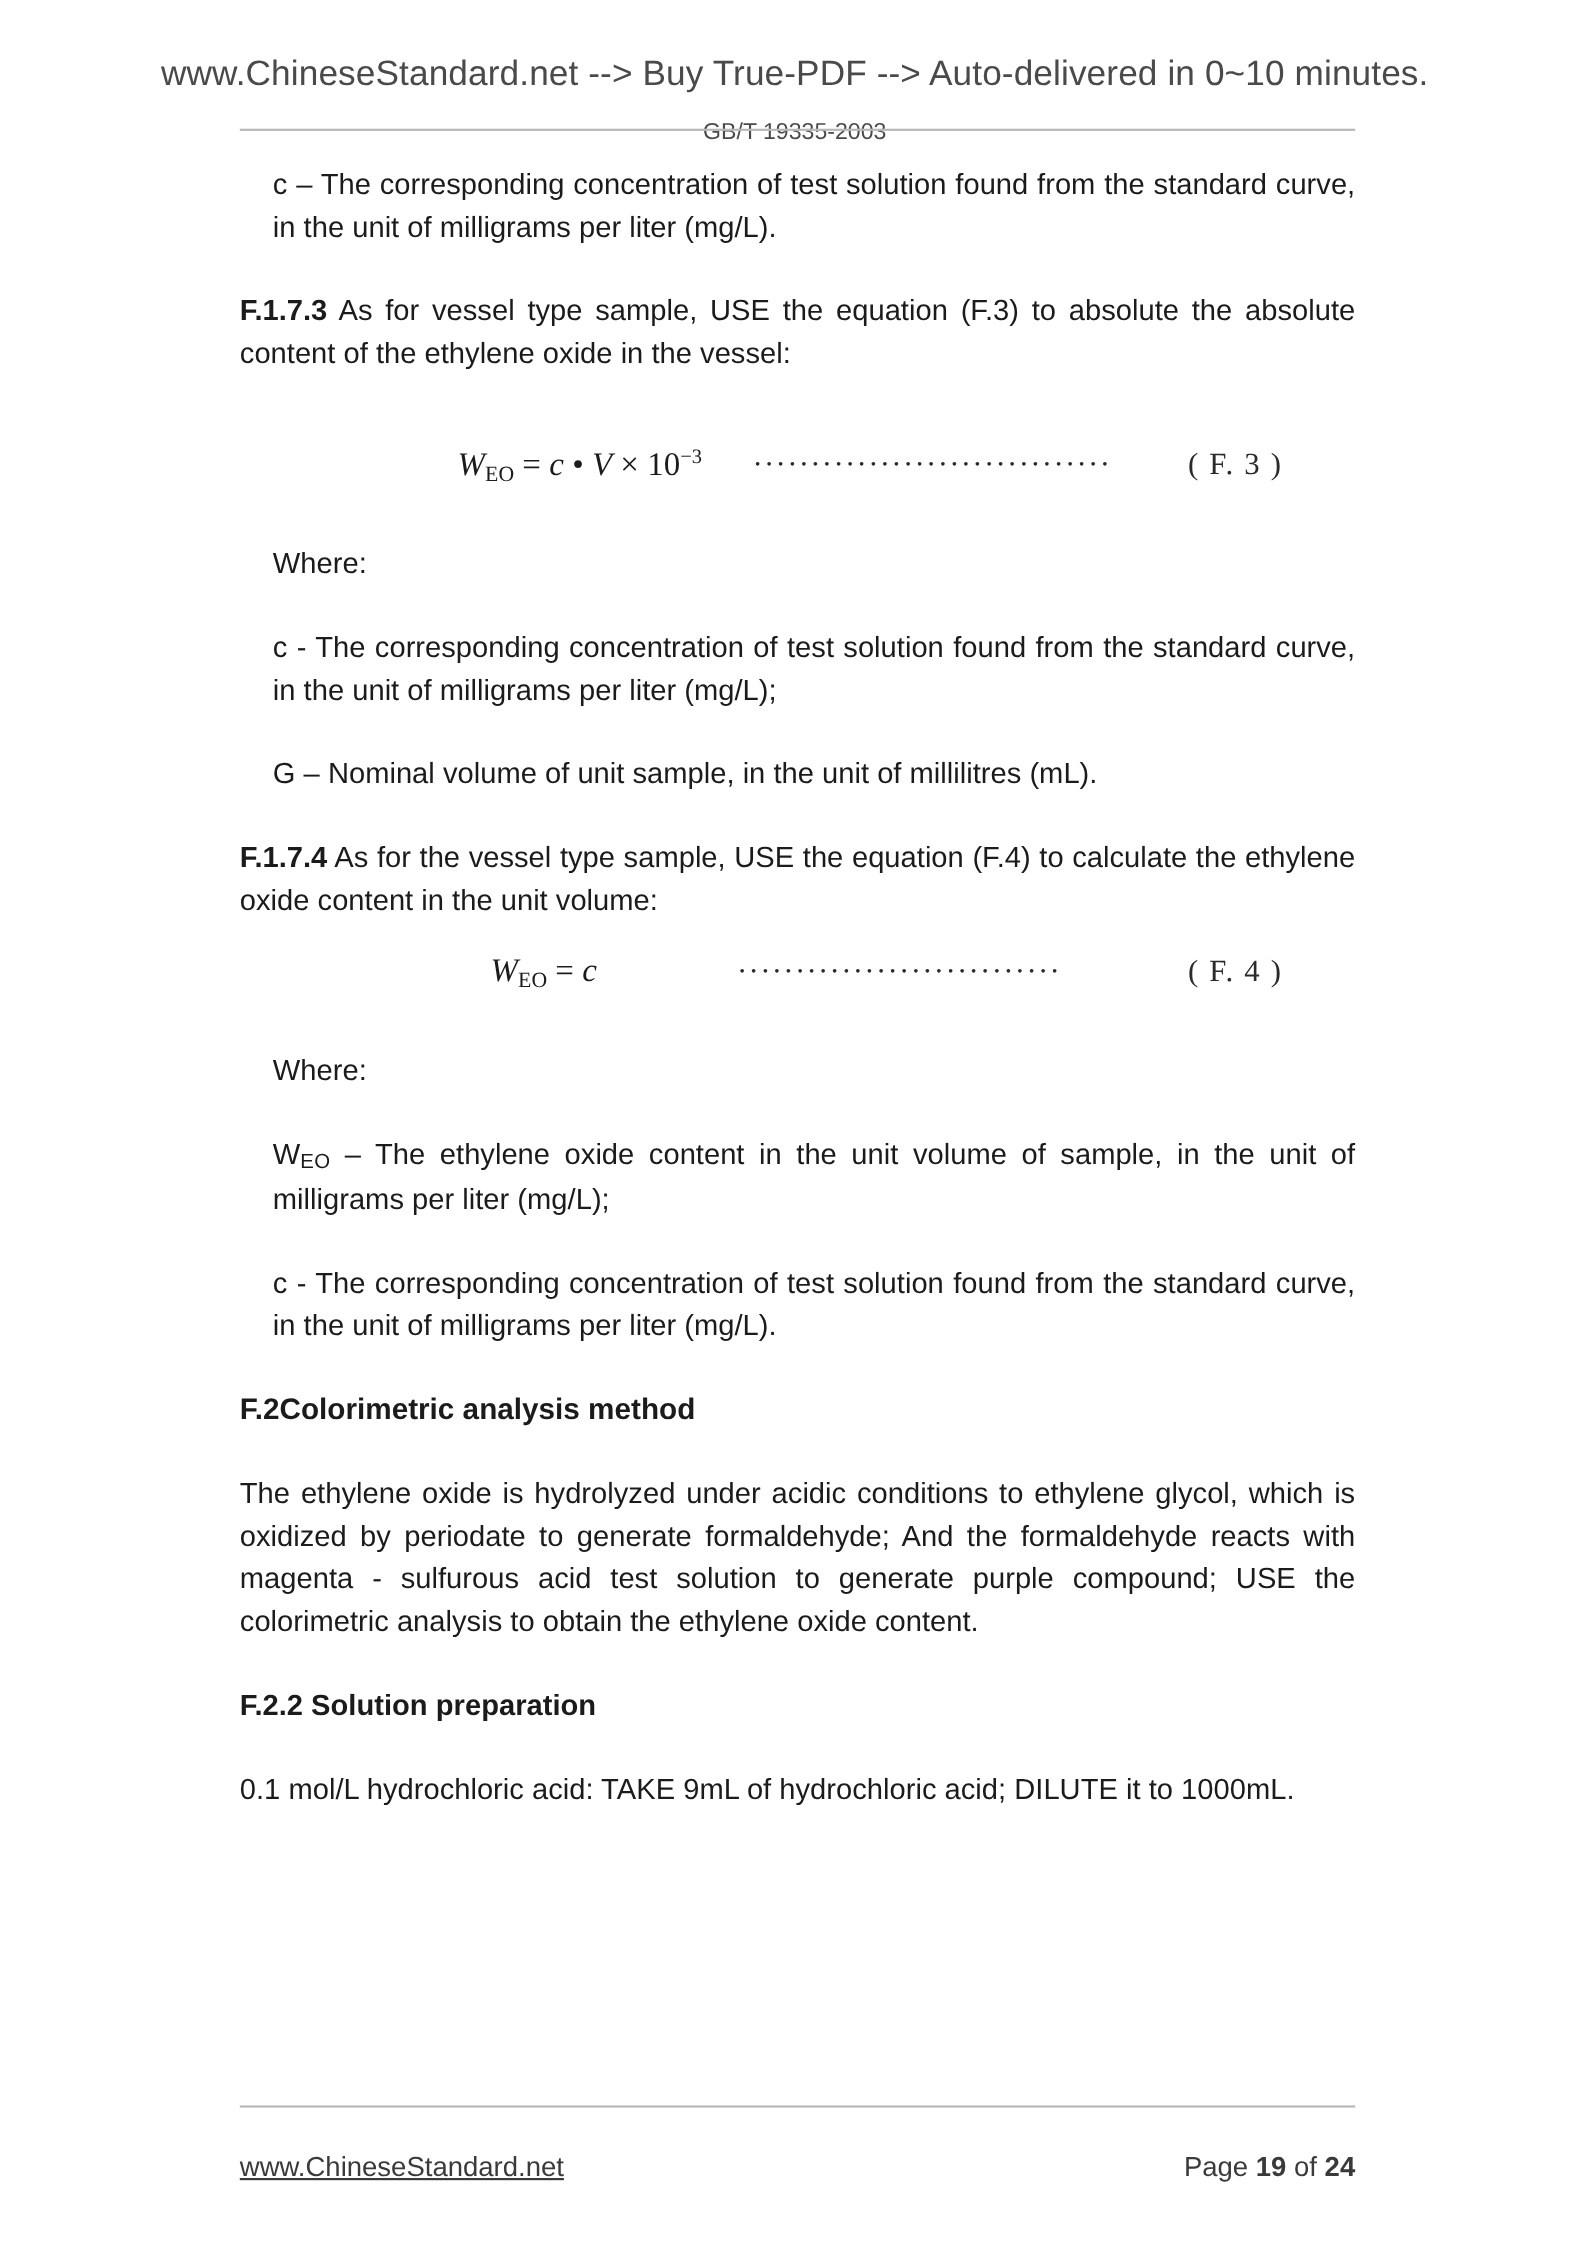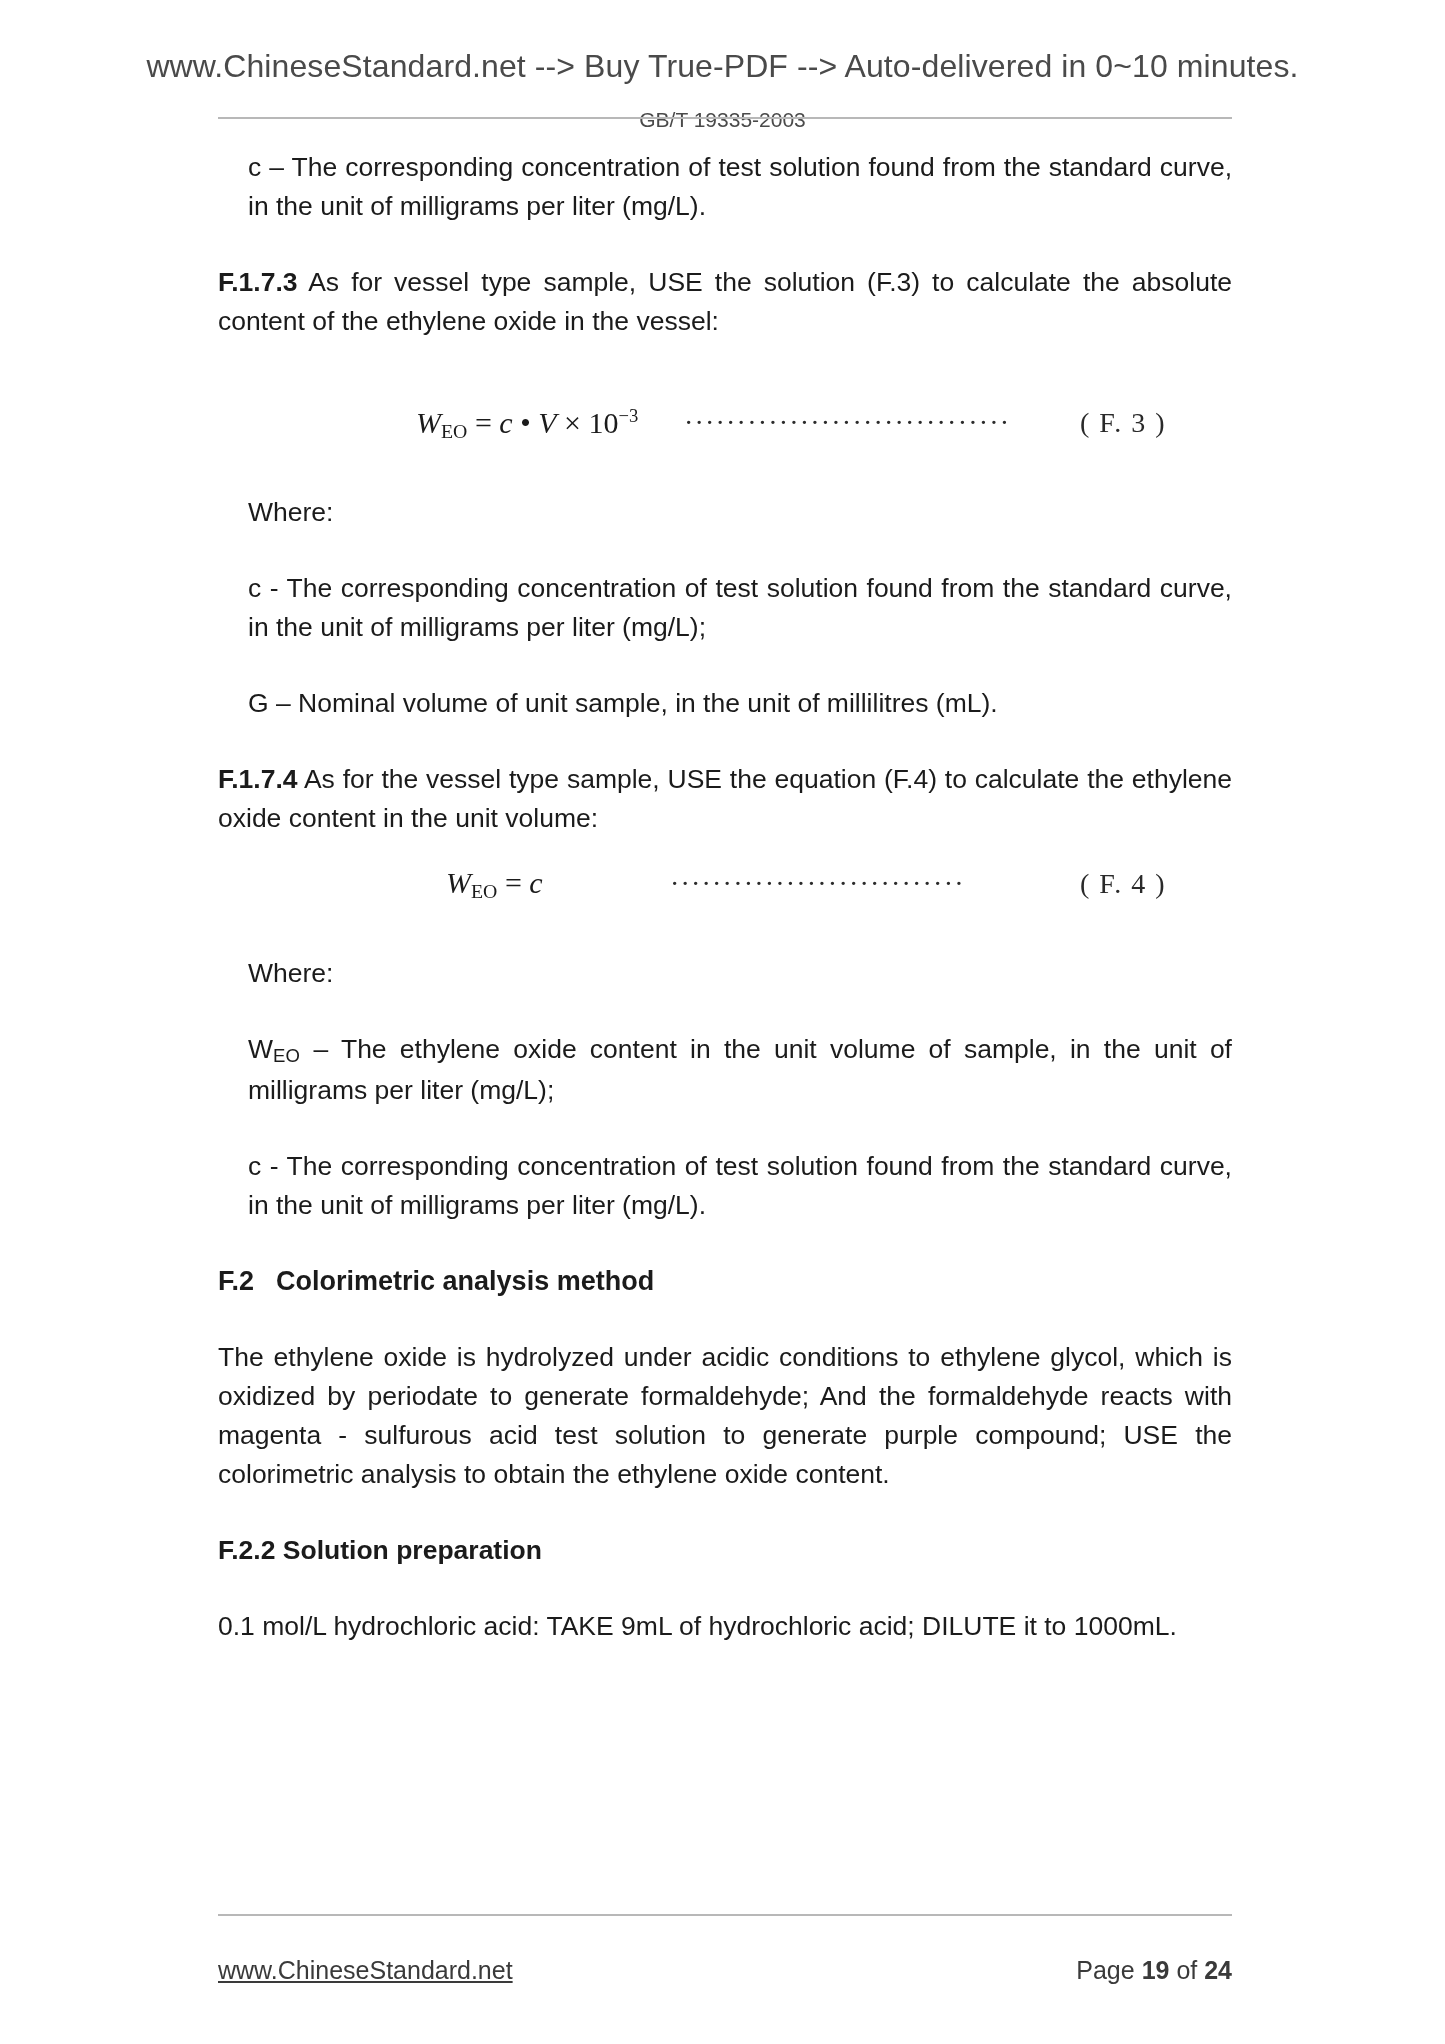--- a/index.html
+++ b/index.html
@@ -72,21 +72,21 @@
     width: 984px;
   }
   .blk { margin-top: 37px; }
   .blk-lg { margin-top: 44px; }
   .lbl { font-weight: bold; }
   .h2 {
     font-weight: bold;
     font-size: 27px;
     margin-left: 0;
   }
-  .h2 .h2-num { margin-right: 22px; }
+  .h2 .h2-num { }
   .h3 {
     font-weight: bold;
     font-size: 26.5px;
   }
   sub.eo {
     font-size: 0.70em;
     vertical-align: baseline;
     position: relative;
     top: 0.24em;
     letter-spacing: 0.2px;
@@ -163,21 +163,21 @@
   <div class="header">
     <div class="header-promo">www.ChineseStandard.net --&gt; Buy True-PDF --&gt; Auto-delivered in 0~10 minutes.</div>
     <div class="header-std">GB/T 19335-2003</div>
   </div>
   <div class="rule rule-top"></div>
 
   <div class="content">
 
     <p class="just indent">c – The corresponding concentration of test solution found from the standard curve, in the unit of milligrams per liter (mg/L).</p>
 
-    <p class="just blk"><span class="lbl">F.1.7.3</span><span> As for vessel type sample, USE the solution (F.3) to calculate the absolute content of the ethylene oxide in the vessel:</span></p>
+    <p class="just blk"><span class="lbl">F.1.7.3</span><span> As for vessel type sample, USE the equation (F.3) to absolute the absolute content of the ethylene oxide in the vessel:</span></p>
 
     <div class="equation" style="margin-top:64px;">
       <span class="eq-body" style="left:198px;"><span>W</span><span class="sub">EO</span><span class="up"> = </span><span>c</span><span class="up"> • </span><span>V</span><span class="up"> × </span><span class="up">10</span><span class="sup">−3</span></span>
       <span class="eq-tail" style="left:466px;">·······························</span>
       <span class="eq-tail eq-num" style="left:862px;text-align:center;">( F. 3 )</span>
     </div>
 
     <p class="blk-lg indent">Where:</p>
 
 

